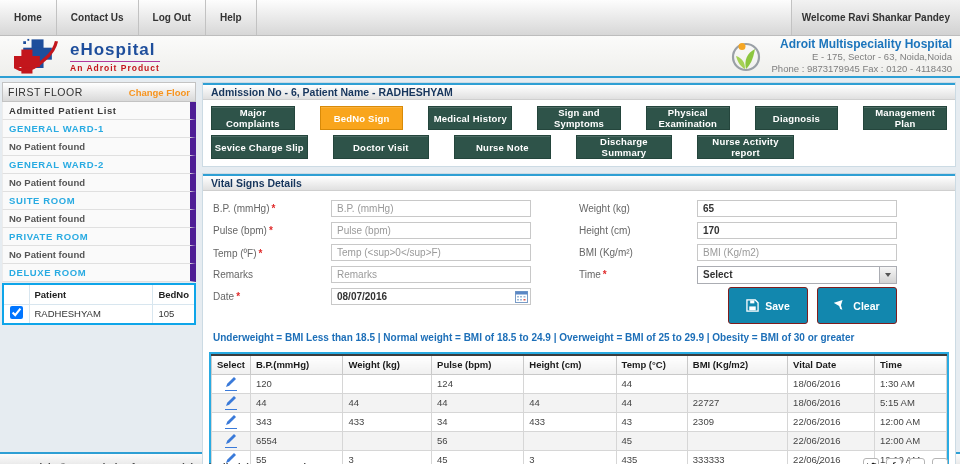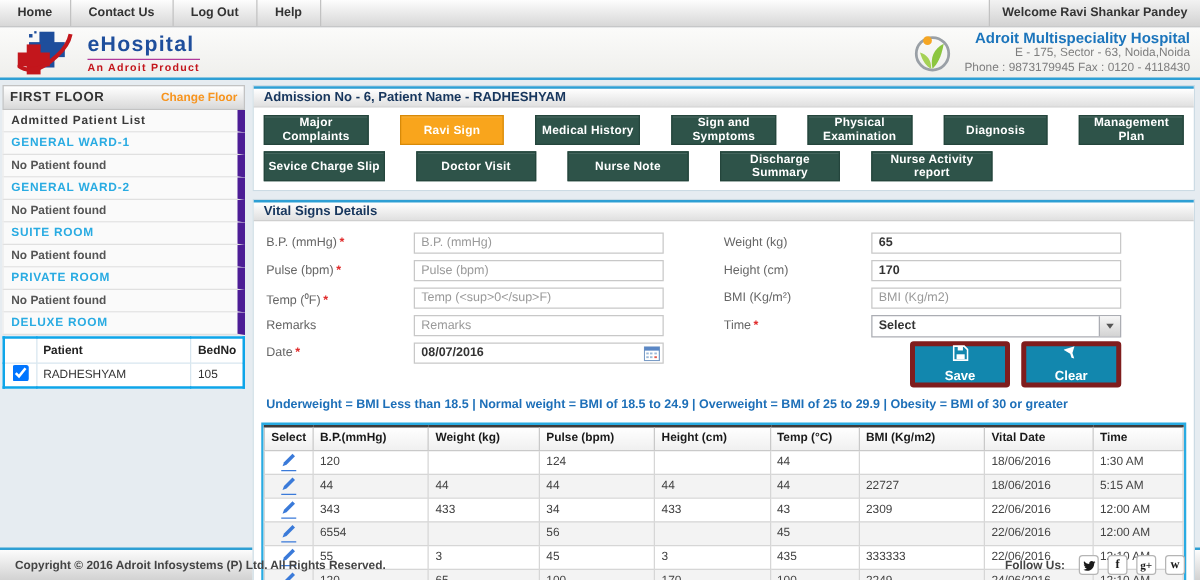--- a/index.html
+++ b/index.html
@@ -1,20 +1,20 @@
 <!DOCTYPE html>
 <html><head>
 <meta charset="utf-8">
 <style>
   * { margin:0; padding:0; box-sizing:border-box; }
   html,body { width:960px; height:464px; overflow:hidden;
     font-family:"Liberation Sans", sans-serif; background:#e6ecf1; }
 
   
-  .topnav { height:22px; background:linear-gradient(#fdfdfd,#d7d7d7);
+  .topnav { height:36px; background:linear-gradient(#fdfdfd,#d7d7d7);
     border-bottom:1px solid #bdbdbd; display:flex; justify-content:space-between; align-items:stretch;gap:37px; }
   .topnav-items { display:flex; }
   .topnav-items a { display:flex; align-items:center; padding:0 14px; font-size:10px; font-weight:bold;
     color:#333; text-decoration:none; border-right:1px solid #c2c2c2; cursor:pointer; }
   .welcome { display:flex; align-items:center; padding:0 10px; font-size:10px; font-weight:bold; color:#333;
     border-left:1px solid #c2c2c2; background:linear-gradient(#f2f2f2,#d2d2d2); }
 
   
   .header { height:40px; background:linear-gradient(#fbfbfa,#efefec); display:flex;
     justify-content:space-between; padding:0 8px 0 14px; }
@@ -28,21 +28,21 @@
   .hospital-sub { font-size:9.5px; color:#7e7e7e; line-height:12px; }
   .header-rule { height:2px; background:#2e9fd4; }
 
   
   .content { display:flex; height:374px; padding:4px 4px 0 2px; }
 
   
   .sidebar { width:194px; flex:none; }
   .sb-header { height:20px; background:linear-gradient(#ffffff,#d9d9d9); border:1px solid #c3c3c3;
     display:flex; justify-content:space-between; align-items:center; padding:0 5px; }
-  .sb-header .floor { font-size:10.5px; font-weight:bold; color:#333; letter-spacing:.5px; }
+  .sb-header .floor { font-size:10.5px; font-weight:normal; color:#333; letter-spacing:.5px; }
   .sb-header .chg { font-size:9.5px; font-weight:bold; color:#f7941e; text-decoration:none; cursor:pointer; }
   .sb-row { height:18px; display:flex; align-items:center; padding:0 6px; background:#fafafa;
     border-bottom:1px solid #e0e0e0; border-left:1px solid #ececec; border-right:6px solid #4c1d95; }
   .sb-title { font-size:9.5px; font-weight:bold; color:#3a3a3a; letter-spacing:.6px; }
   .sb-ward { font-size:9.5px; font-weight:bold; color:#29abe2; letter-spacing:.6px; cursor:pointer; }
   .sb-status { font-size:9.5px; font-weight:bold; color:#555; }
   .patient-table { width:100%; border-collapse:collapse; background:#fff; border:2px solid #0ea5e9; margin-top:1px; }
   .patient-table th, .patient-table td { border:1px solid #d8e6ef; font-size:9.5px; color:#333;
     height:20px; padding:0 5px; text-align:left; }
   .patient-table th { font-weight:bold; color:#222; }
@@ -77,23 +77,23 @@
   .fctl input::placeholder { color:#9a9a9a; font-weight:normal; }
   .cal-icon { position:absolute; right:3px; cursor:pointer; line-height:0; }
   .select-box { width:200px; height:18px; border:1px solid #abadb3; background:#fff; display:flex;
     align-items:center; justify-content:space-between; cursor:pointer; }
   .select-box .sel-val { font-size:10px; font-weight:bold; color:#333; padding-left:5px; }
   .sel-arrow { width:17px; height:100%; background:linear-gradient(#f6f6f6,#d3d3d3);
     border-left:1px solid #abadb3; display:flex; align-items:center; justify-content:center; }
   .sel-arrow i { width:0; height:0; border-left:3.5px solid transparent; border-right:3.5px solid transparent;
     border-top:4.5px solid #555; }
   .btn-row { margin-left:118px; width:200px; display:flex; justify-content:flex-end; gap:9px; margin-top:3px; }
-  .act-btn { height:37px; min-width:80px; background:#1287ae; border:4px solid #7f1d1d; border-radius:3px;
+  .act-btn { height:37px; min-width:80px; background:#1287ae; border:1px solid #7f1d1d; border-radius:3px;
     color:#fff; font-size:10.5px; font-weight:bold; display:flex; align-items:center; justify-content:center;
-    gap:6px; cursor:pointer; padding:0 10px;flex-direction:column; }
+    gap:6px; cursor:pointer; padding:0 10px; }
 
   .bmi-note { padding:6px 10px 7px 10px; font-size:10px; font-weight:bold; color:#1d6fb8; }
 
   
   .vitals-wrap { margin:2px 6px 8px 6px; border:2px solid #29abe2; }
   .vitals { width:100%; border-collapse:collapse; background:#fff; }
   .vitals th { border:1px solid #c9c9c9; border-top:2px solid #3c3c3c; height:19px; padding:0 5px;
     font-size:9.5px; font-weight:bold; color:#1a1a1a; text-align:left;
     background:linear-gradient(#ffffff,#f0f0f0); }
   .vitals td { border:1px solid #d6d6d6; height:19px; padding:0 5px; font-size:9.5px; color:#444; }
@@ -217,21 +217,21 @@
     </table>
   </div>
 
   <div class="main">
 
     <div class="panel">
       <div class="section-bar">Admission No - 6, Patient Name - RADHESHYAM</div>
       <div class="tabs">
         <div class="tab-row">
           <div class="tab">Major Complaints</div>
-          <div class="tab active">Ravi Sign</div>
+          <div class="tab active">BedNo Sign</div>
           <div class="tab">Medical History</div>
           <div class="tab">Sign and Symptoms</div>
           <div class="tab">Physical Examination</div>
           <div class="tab">Diagnosis</div>
           <div class="tab">Management Plan</div>
         </div>
         <div class="tab-row">
           <div class="tab">Sevice Charge Slip</div>
           <div class="tab">Doctor Visit</div>
           <div class="tab">Nurse Note</div>

